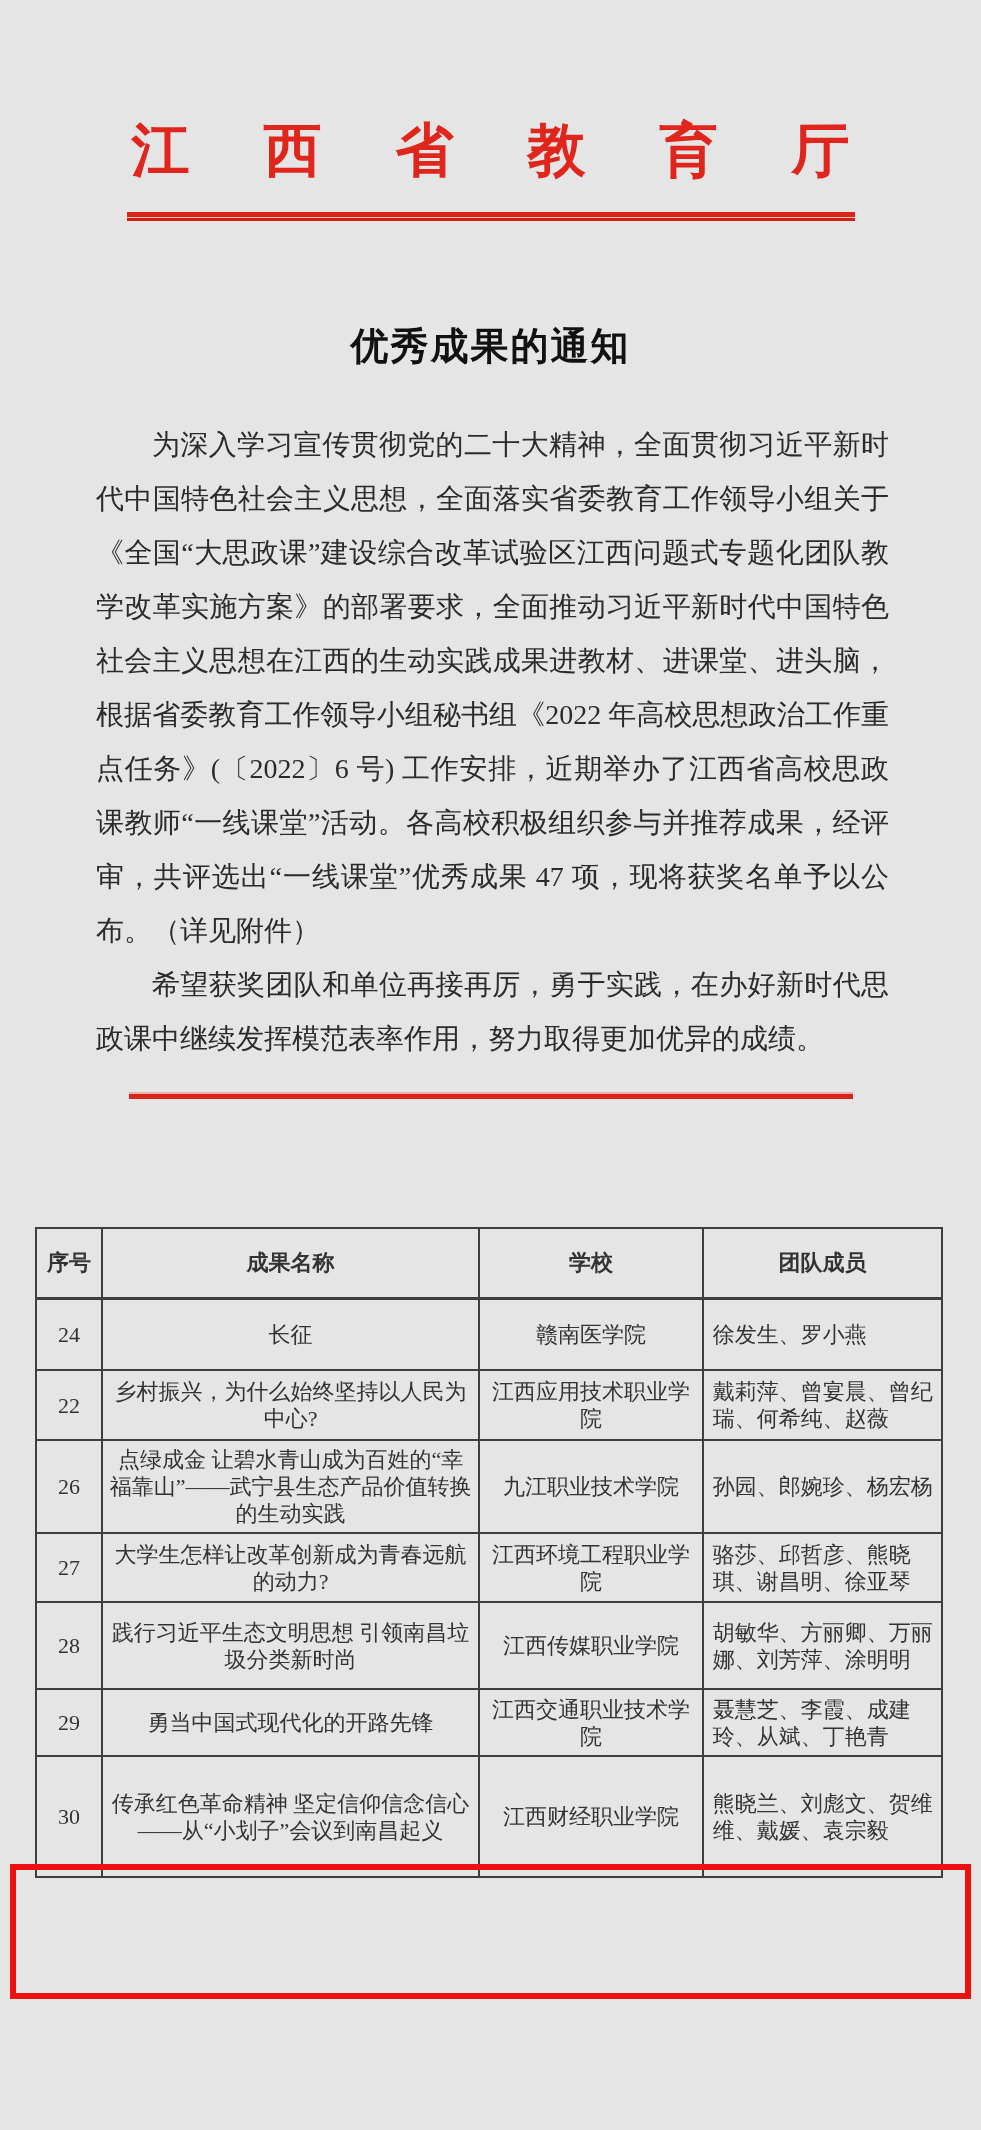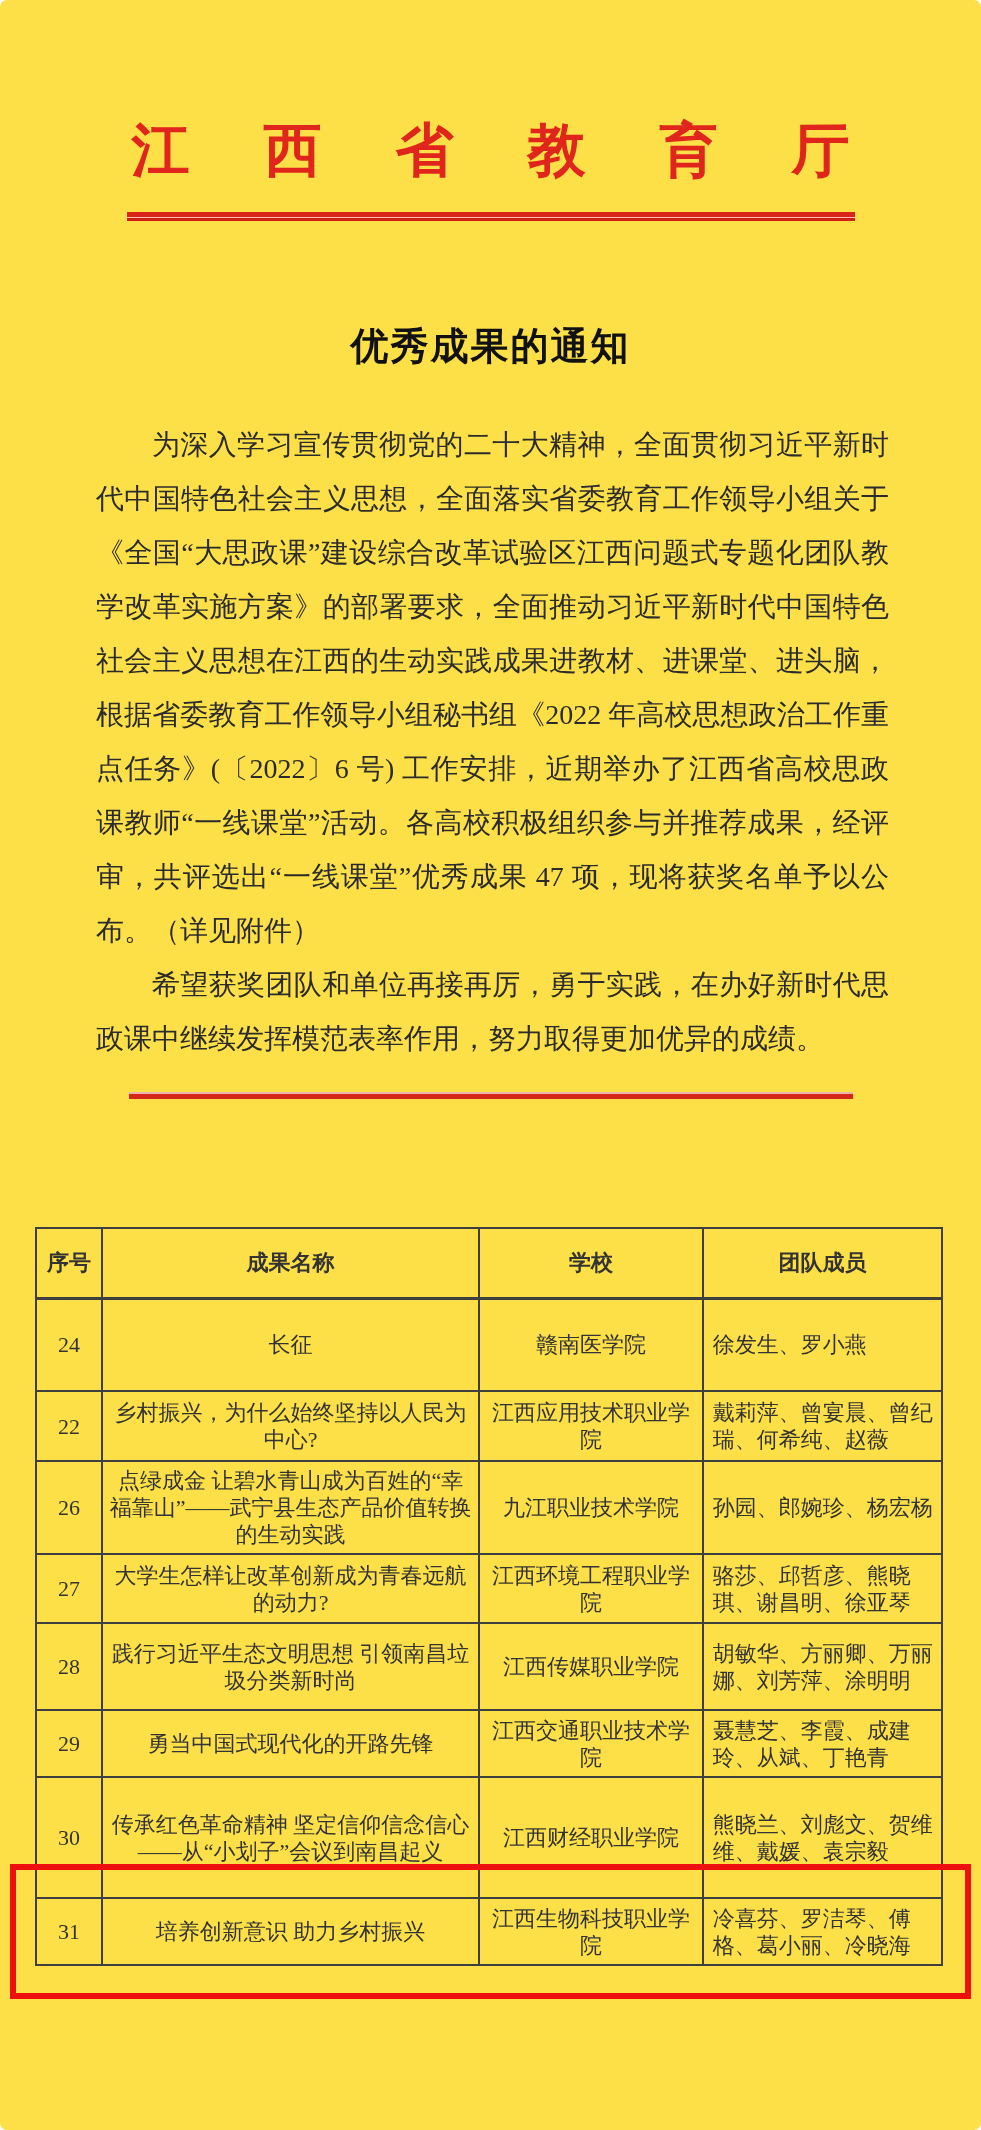--- a/index.html
+++ b/index.html
@@ -1,25 +1,24 @@
 <!DOCTYPE html>
 <html><head>
 <meta charset="utf-8">
 <style>
   html, body { margin: 0; padding: 0; background: #ffffff; }
   .page {
     position: relative;
     width: 981px;
     height: 2130px;
     margin: 0 auto;
-    background: #fde047;
+    background: #e5e5e5;
     overflow: hidden;
     font-family: "Liberation Serif", "DejaVu Serif", serif;
     color: #222222;
-    border-radius: 7px;
   }
 
   
   .letterhead {
     margin-top: 116px;
     text-align: center;
     font-size: 58px;
     font-weight: bold;
     color: #e0251c;
     letter-spacing: 8px;
@@ -85,21 +84,21 @@
     text-align: center;
     word-break: break-all;
   }
   .results-table thead th {
     font-weight: bold;
     border-bottom-width: 3px;
     height: 62px;
   }
   .results-table td.c-members { text-align: left; padding-left: 9px; }
   
-  .results-table tbody tr:nth-child(1) { height: 93px; }
+  .results-table tbody tr:nth-child(1) { height: 72px; }
   .results-table tbody tr:nth-child(2) { height: 70px; }
   .results-table tbody tr:nth-child(3) { height: 93px; }
   .results-table tbody tr:nth-child(4) { height: 69px; }
   .results-table tbody tr:nth-child(5) { height: 87px; }
   .results-table tbody tr:nth-child(6) { height: 67px; }
   .results-table tbody tr:nth-child(7) { height: 121px; }
   .results-table tbody tr:nth-child(8) { height: 67px; }
   .results-table tbody tr:nth-child(9) { height: 52px; }
 
   
@@ -183,24 +182,18 @@
       <td class="c-name">勇当中国式现代化的开路先锋</td>
       <td class="c-school">江西交通职业技术学院</td>
       <td class="c-members">聂慧芝、李霞、成建玲、从斌、丁艳青</td>
     </tr>
         <tr>
       <td class="c-no">30</td>
       <td class="c-name">传承红色革命精神 坚定信仰信念信心——从“小划子”会议到南昌起义</td>
       <td class="c-school">江西财经职业学院</td>
       <td class="c-members">熊晓兰、刘彪文、贺维维、戴媛、袁宗毅</td>
     </tr>
-        <tr>
-      <td class="c-no">31</td>
-      <td class="c-name">培养创新意识 助力乡村振兴</td>
-      <td class="c-school">江西生物科技职业学院</td>
-      <td class="c-members">冷喜芬、罗洁琴、傅格、葛小丽、冷晓海</td>
-    </tr>
       </tbody>
   </table>
 
   <div class="highlight-box" id="highlight-box" style="top: 1864.09px; height: 135px;"></div>
 
 </div>
 
 </body></html>

